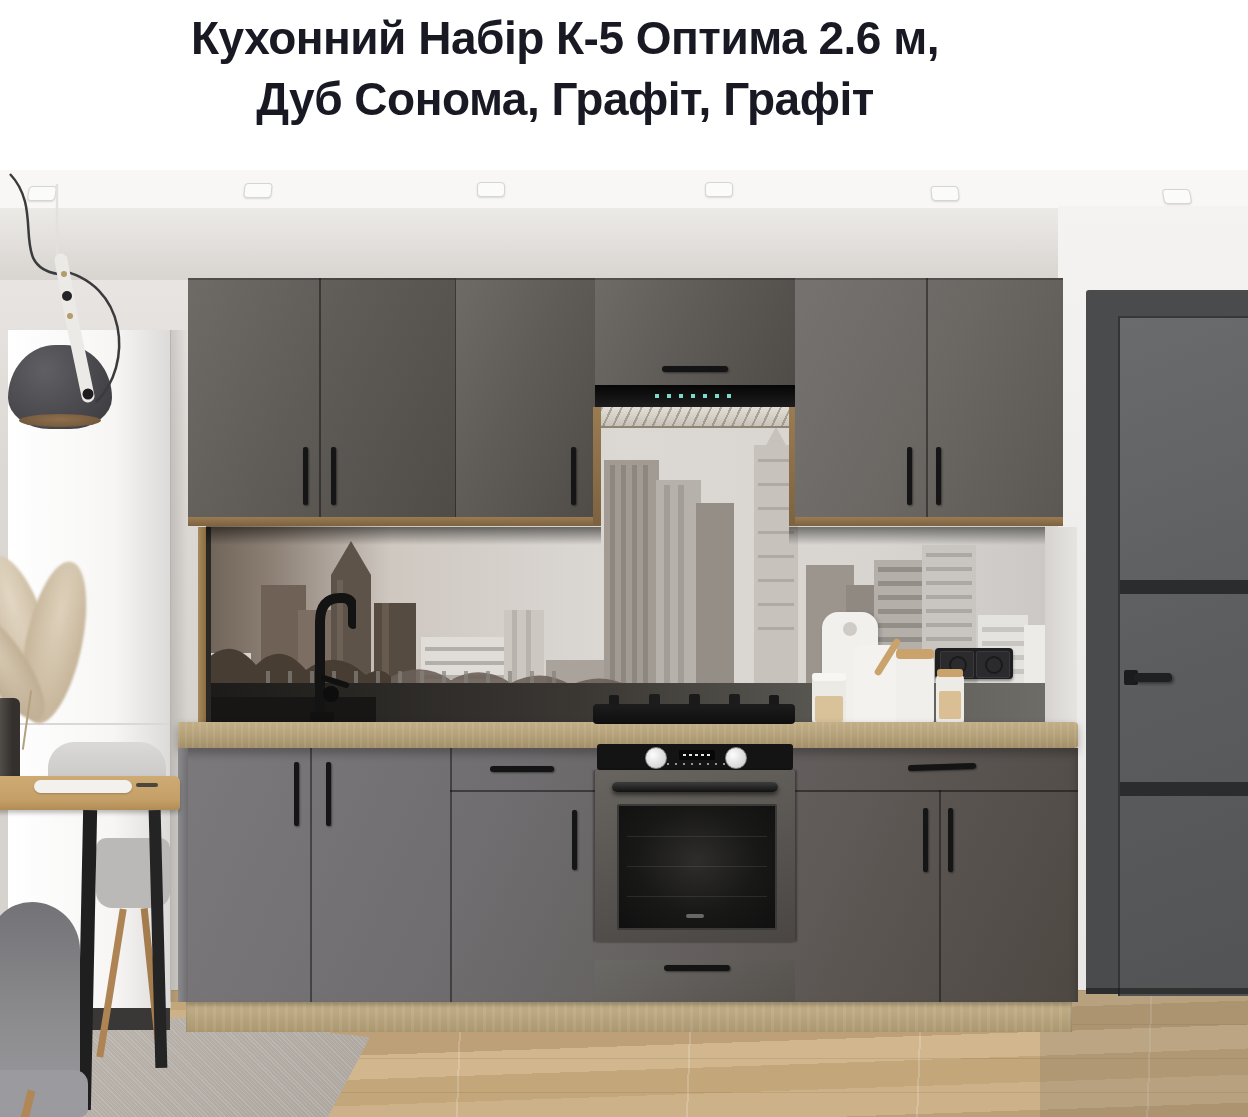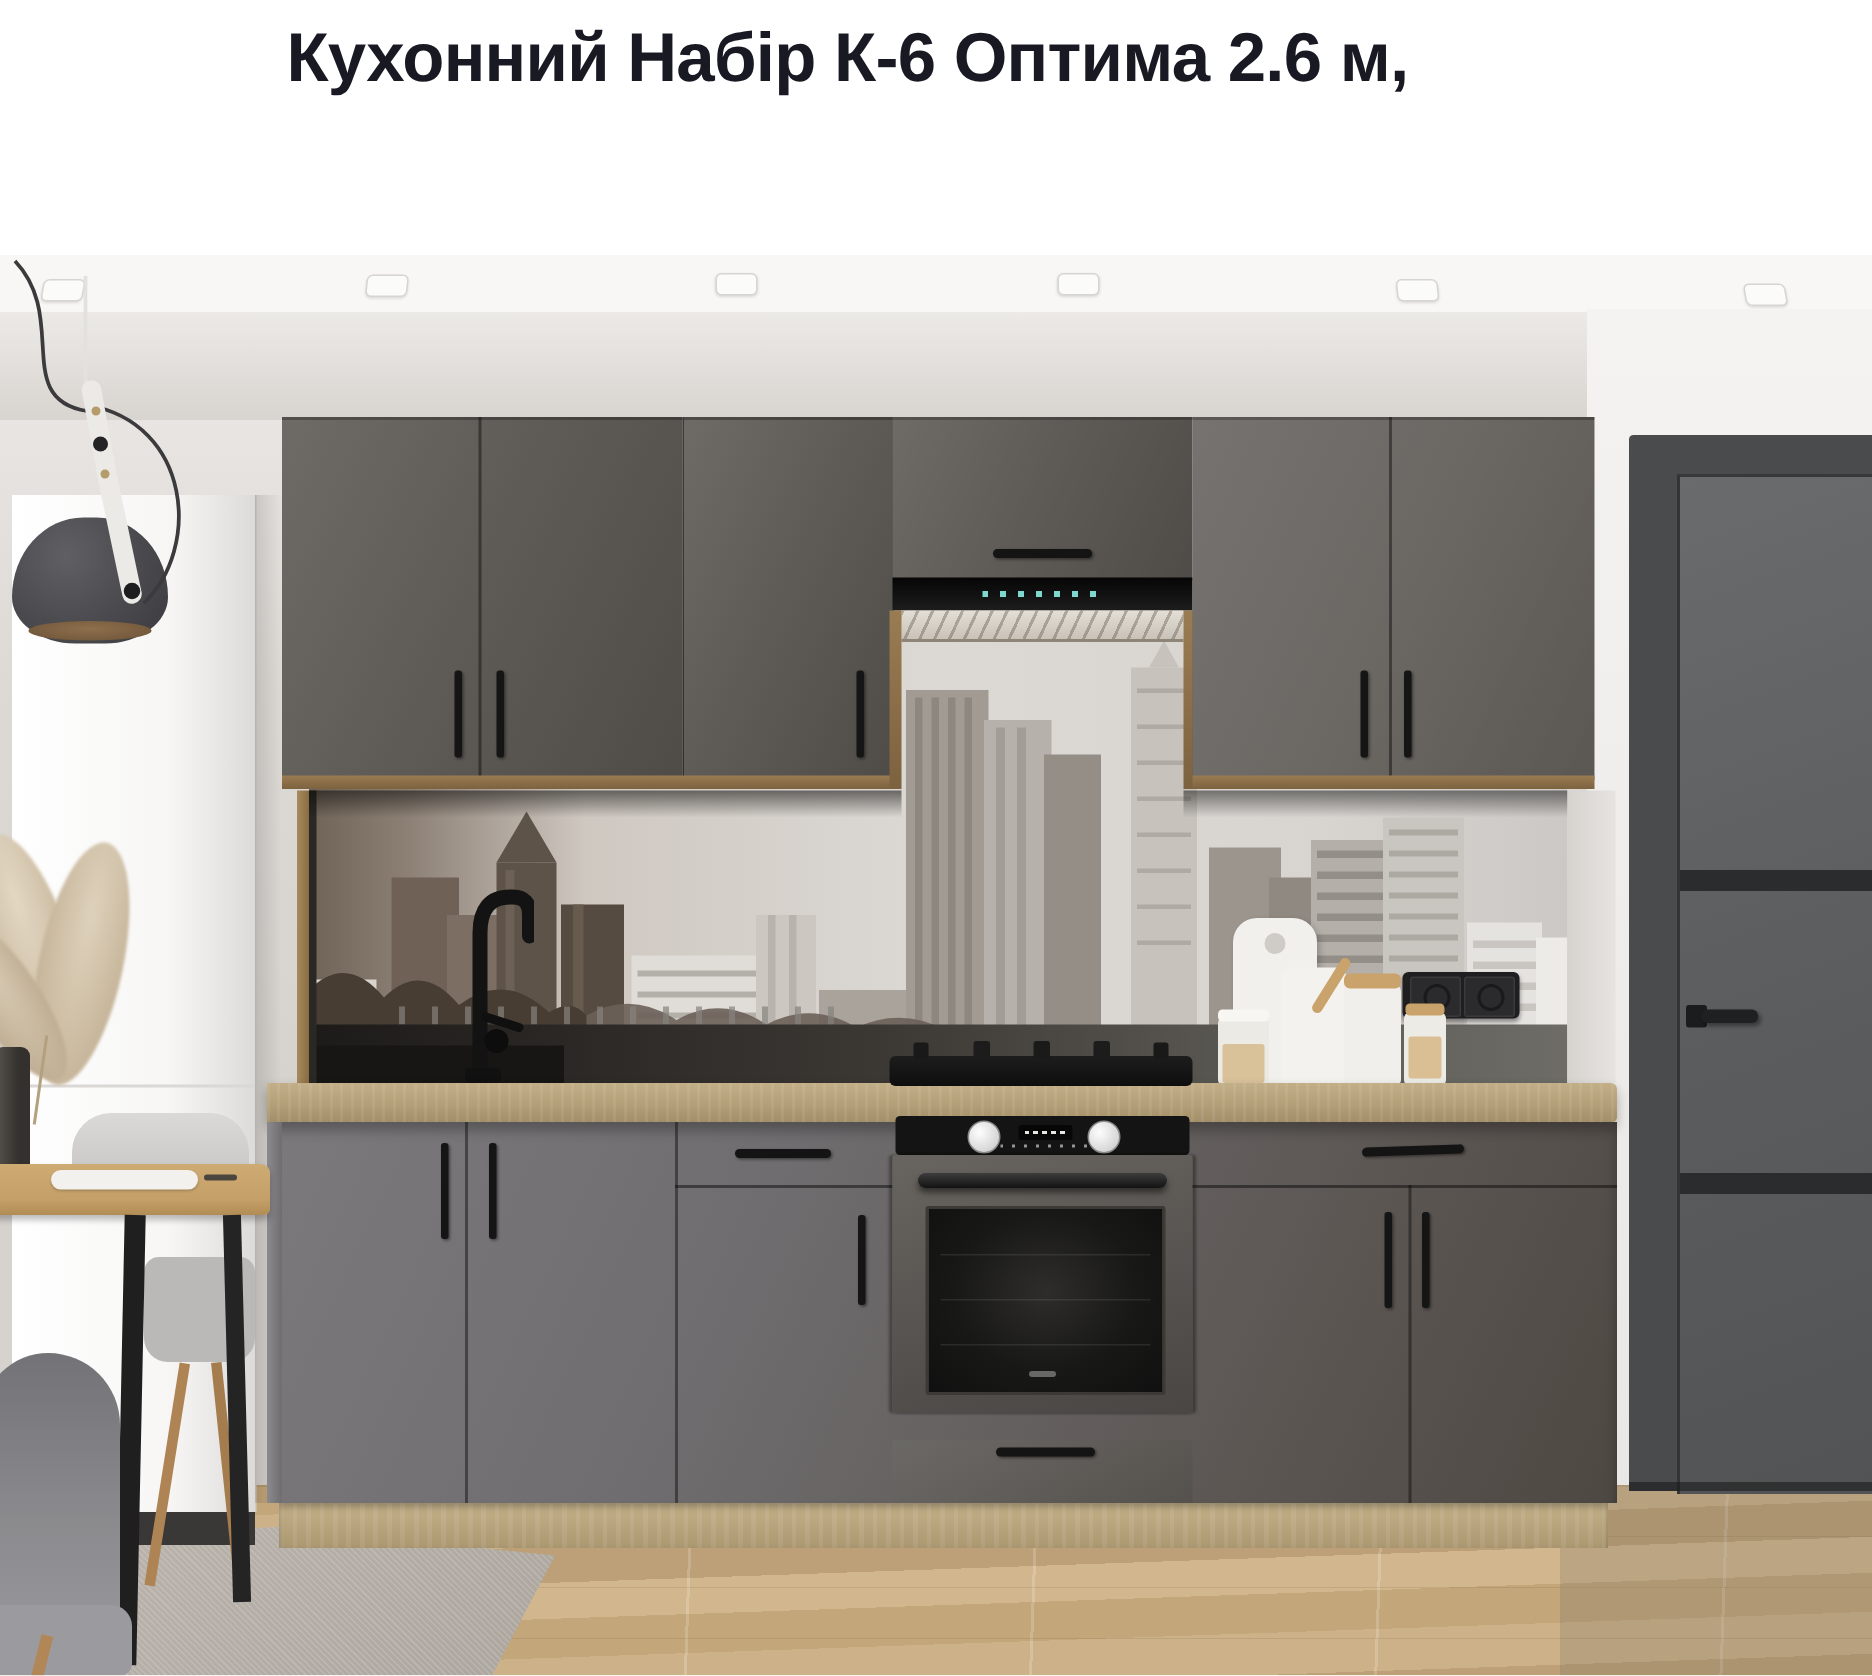--- a/index.html
+++ b/index.html
@@ -21,21 +21,22 @@
   .seamH{height:2px;background:rgba(12,12,12,.5);}
   .wood{background:linear-gradient(180deg,#9a7c52,#7d6240);}
   .jar{border-radius:4px;}
 </style>
 </head>
 <body>
 
 <div id="stage">
 
   <div id="hdr">
-    <div>Кухонний Набір К-6 Оптима 2.6 м,</div>
+    <div>Кухонний Набір К-5 Оптима 2.6 м,</div>
+    <div>Дуб Сонома, Графіт, Графіт</div>
   </div>
 
   <div id="photo">
 
     <div class="abs" style="left:0;top:0;width:1248px;height:42px;background:#f8f7f5;"></div>
     <div class="abs" style="left:0;top:38px;width:1085px;height:72px;background:linear-gradient(180deg,#eceae7,#d8d4d0);"></div>
     <div class="abs light" style="left:28px;top:16px;transform:skewX(-10deg);"></div>
     <div class="abs light" style="left:244px;top:13px;transform:skewX(-6deg);"></div>
     <div class="abs light" style="left:477px;top:12px;"></div>
     <div class="abs light" style="left:705px;top:12px;"></div>

